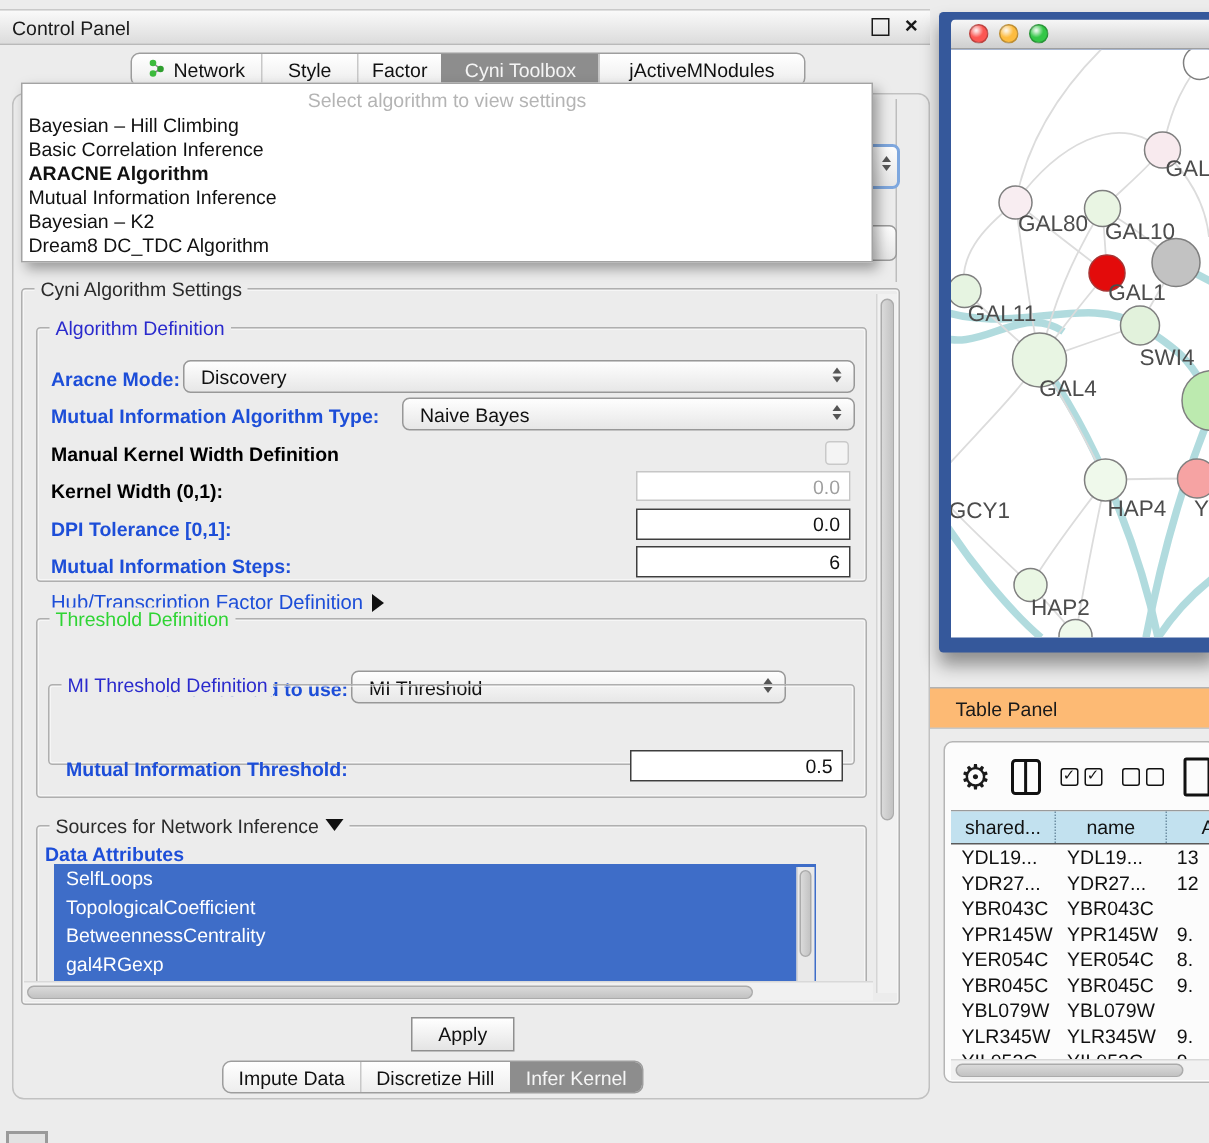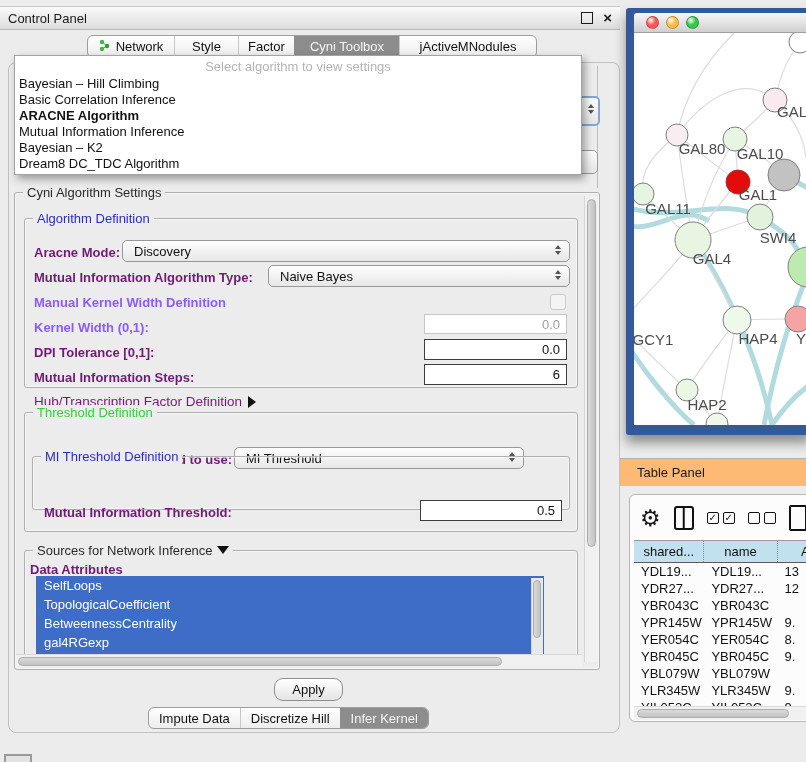--- a/index.html
+++ b/index.html
@@ -41,22 +41,22 @@
     border-radius:5px;background:linear-gradient(#FDFDFD,#E6E6E6);z-index:5;}
 
   .groupbox{border:1px solid #AFAFAF;border-radius:3px;
     box-shadow:inset 0 0 0 1px rgba(255,255,255,0.55);}
   .gb-title{position:absolute;top:-8px;left:8px;background:#ECECEC;padding:0 4px;
     font-size:13px;white-space:nowrap;}
   .t-plain{color:#2B2B2B;}
   .t-blue{color:#2A2ACD;}
   .t-green{color:#2FD434;}
 
-  .lbl{position:absolute;font-size:13px;font-weight:bold;color:#701a75;white-space:nowrap;}
-  .lbl.dim{color:#8b5cf6;}
+  .lbl{position:absolute;font-size:13px;font-weight:bold;color:#1d4ed8;white-space:nowrap;}
+  .lbl.dim{color:#000000;}
   .lbl.normal{font-weight:normal;}
 
   .combo{position:absolute;height:22px;box-sizing:border-box;border:1px solid #989898;
     border-radius:5px;background:linear-gradient(#FEFEFE,#E7E7E7);
     display:flex;align-items:center;font-size:13px;color:#111;padding:0 24px 0 11px;}
   .spin{position:absolute;right:8px;top:4px;display:flex;flex-direction:column;gap:2px;}
   .spin i{display:block;width:0;height:0;border-left:3.5px solid transparent;border-right:3.5px solid transparent;}
   .spin .up{border-bottom:4px solid #555;}
   .spin .dn{border-top:4px solid #555;}
 
@@ -72,21 +72,21 @@
   .vthumb{position:absolute;border-radius:5px;background:linear-gradient(90deg,#DADADA,#C3C3C3);
     border:1px solid #ABABAB;box-sizing:border-box;}
   .hscroll{position:absolute;background:#F1F1F1;border-top:1px solid #D9D9D9;}
   .hthumb{position:absolute;border-radius:5px;background:linear-gradient(#DADADA,#C3C3C3);
     border:1px solid #ABABAB;box-sizing:border-box;}
 
   .attr-list{left:36px;top:576px;width:508px;height:80px;background:#3E6DC8;overflow:hidden;}
   .attr-item{height:19px;line-height:19px;color:#FFFFFF;font-size:13px;padding-left:8px;}
 
   .apply-btn{left:274px;top:678px;width:67px;height:21px;border:1px solid #8F8F8F;
-    border-radius:9px;background:linear-gradient(#FFFFFF,#E4E4E4);
+    border-radius:0;background:linear-gradient(#FFFFFF,#E4E4E4);
     display:flex;align-items:center;justify-content:center;font-size:13px;color:#111;}
 
   .arrow-right{display:inline-block;width:0;height:0;border-top:6px solid transparent;
     border-bottom:6px solid transparent;border-left:8px solid #111;vertical-align:-2px;margin-left:6px;}
   .arrow-down{display:inline-block;width:0;height:0;border-left:6px solid transparent;
     border-right:6px solid transparent;border-top:8px solid #111;vertical-align:1px;margin-left:4px;}
 
   
   .net-frame{left:626px;top:8px;width:185px;height:427px;background:#35589B;border-radius:3px;
     box-shadow:0 8px 12px rgba(0,0,0,0.4);}

